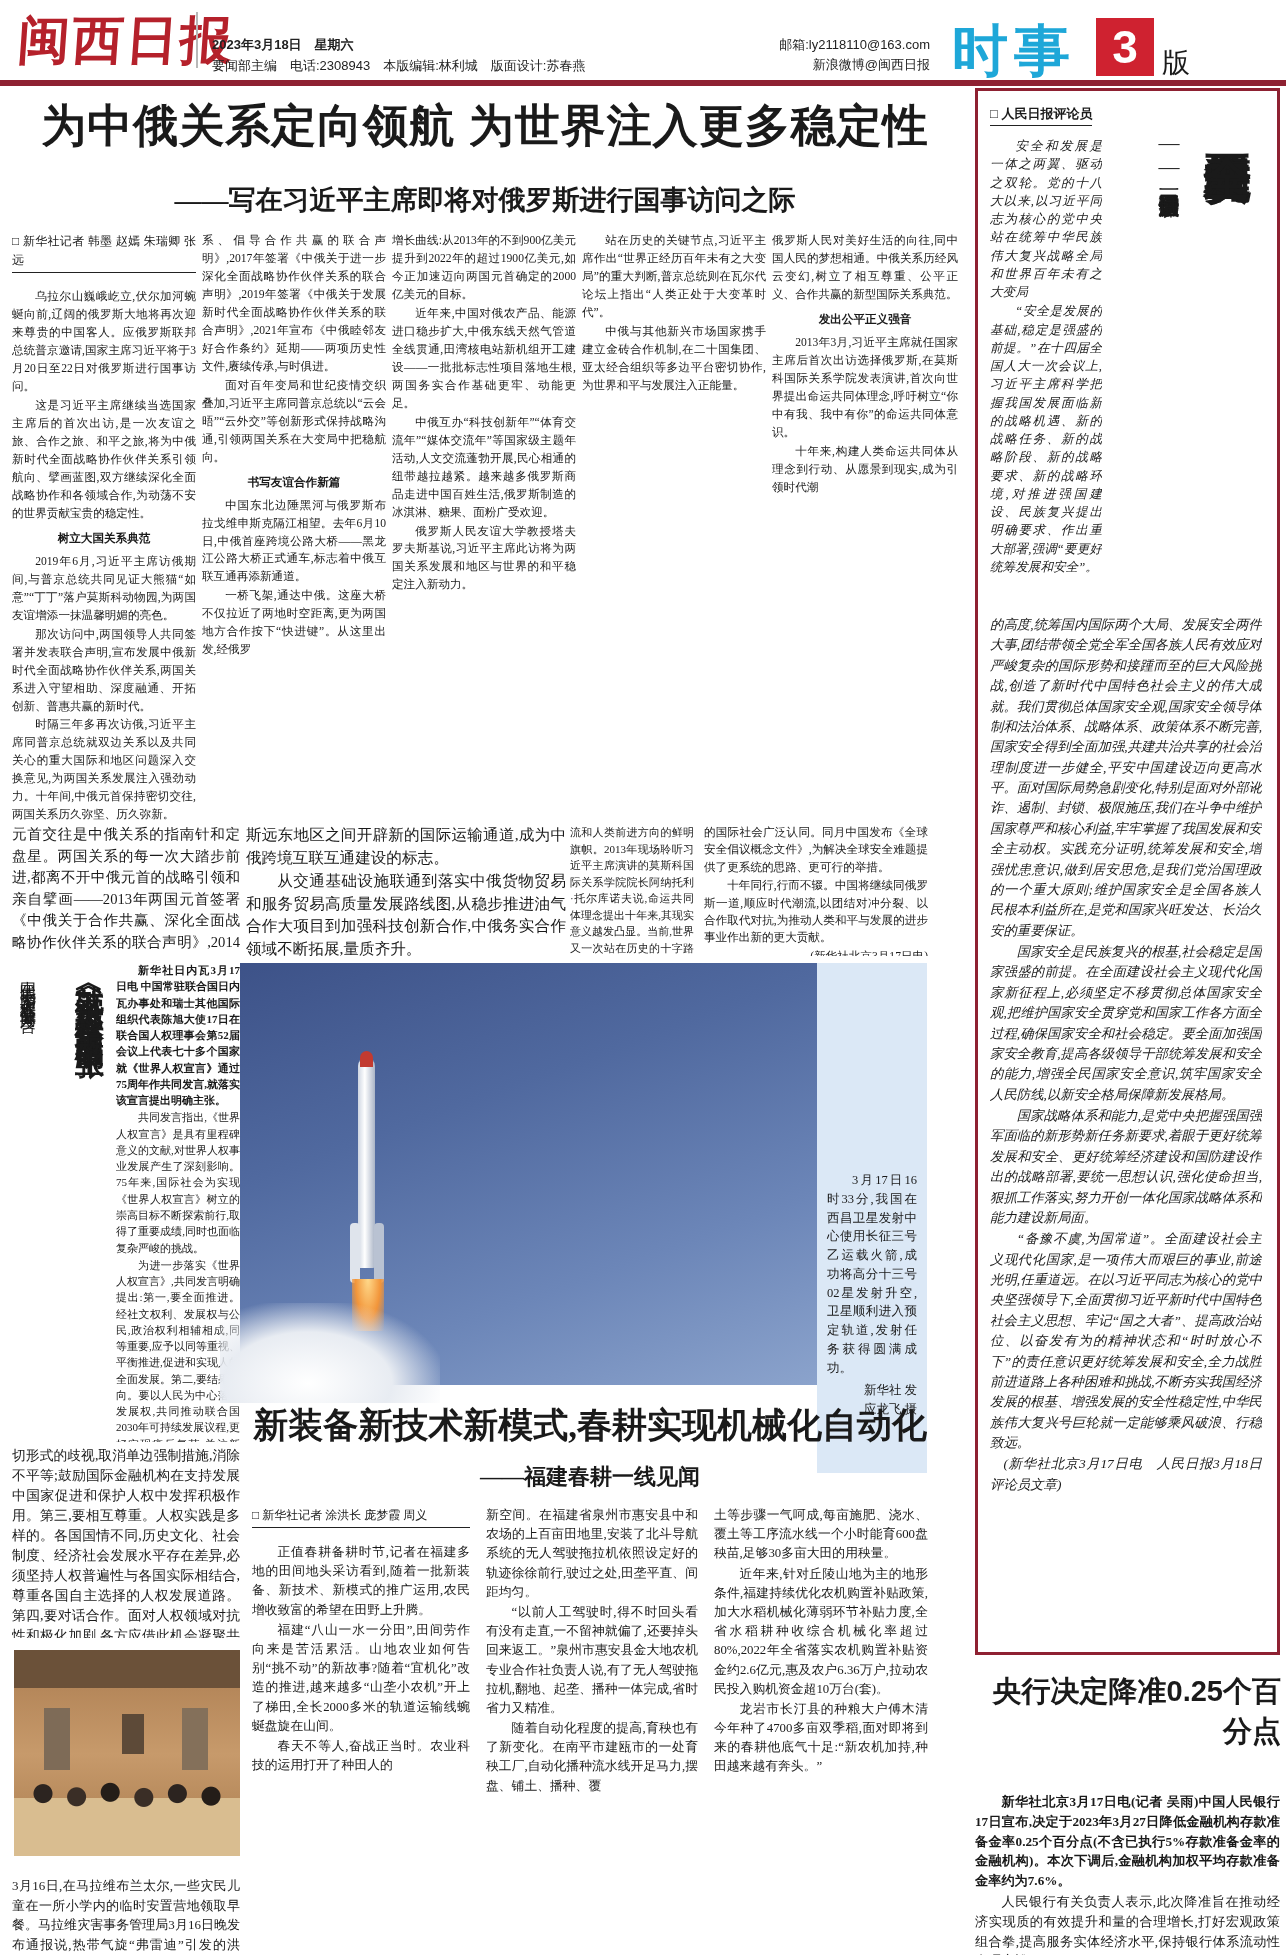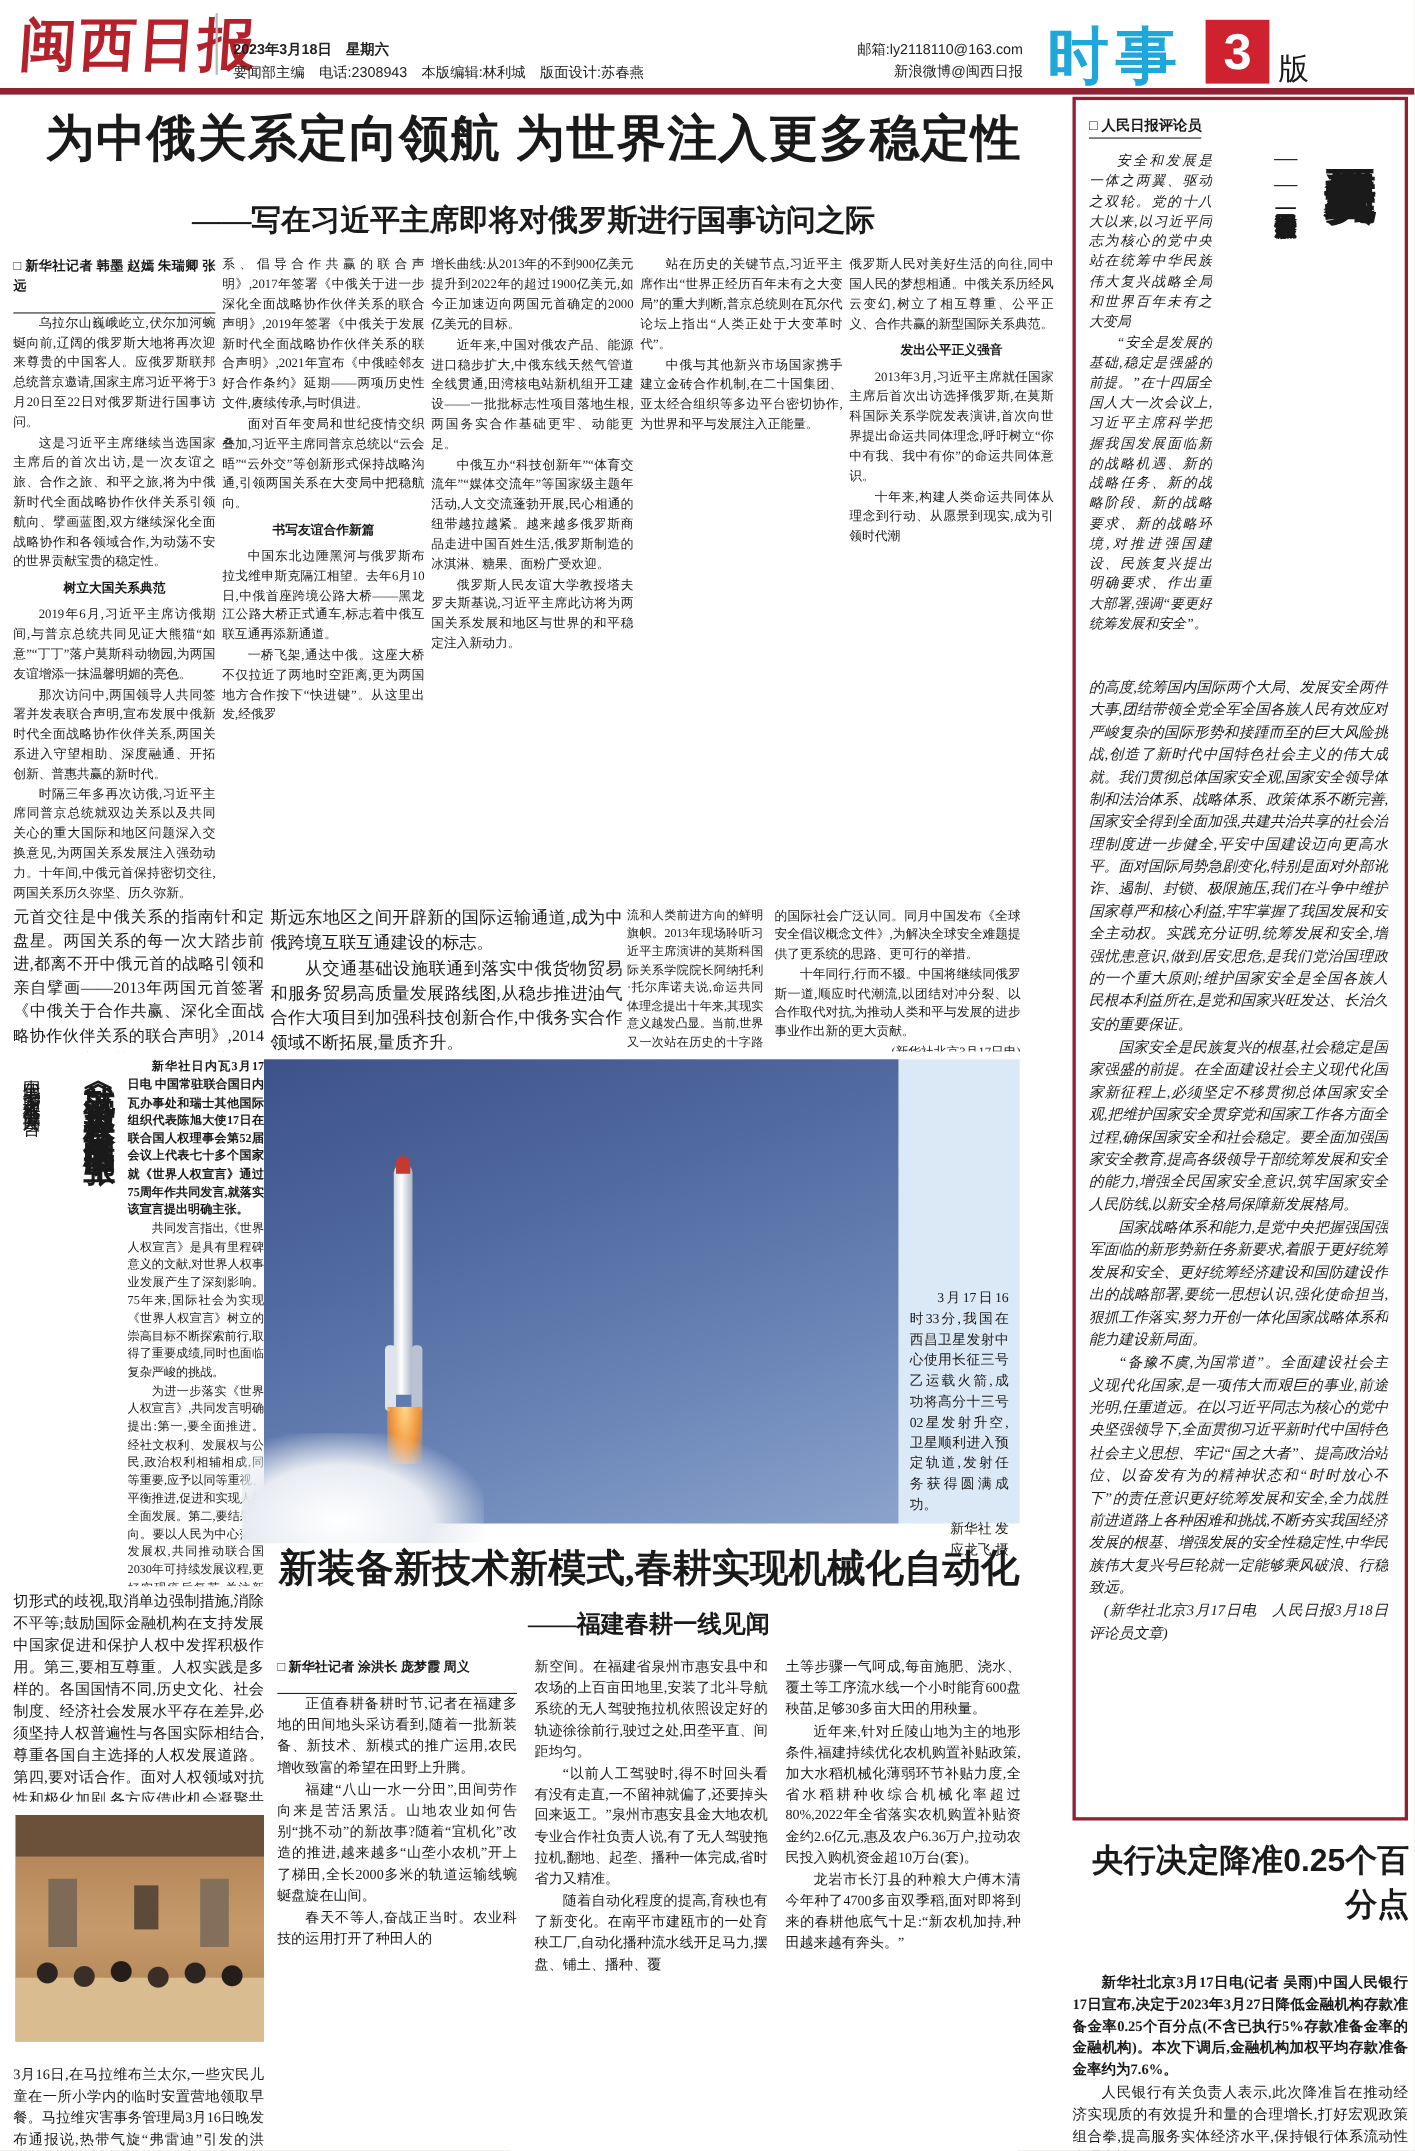--- a/index.html
+++ b/index.html
@@ -3,21 +3,21 @@
 <meta charset="utf-8">
 <style>
   html,body{margin:0;padding:0;background:#e8e8e4;}
   #page{position:relative;width:1286px;height:1955px;background:#ffffff;
         font-family:"Liberation Serif","DejaVu Serif",serif;color:#1a1a1a;overflow:hidden;}
   .abs{position:absolute;}
   .jt{text-align:justify;text-justify:inter-ideograph;}
   .jt p{margin:0 0 1px 0;text-indent:2em;}
   .vert{writing-mode:vertical-rl;text-orientation:upright;}
   .subhead{font-weight:bold;text-align:center;text-indent:0 !important;margin:6px 0 !important;font-family:"Liberation Sans","DejaVu Sans",sans-serif;}
-  .byline{font-size:12px;font-weight:bold;border-bottom:1px solid #222;padding-bottom:15px;margin-bottom:0;}
+  .byline{font-size:12px;font-weight:normal;border-bottom:1px solid #222;padding-bottom:3px;margin-bottom:15px;}
   .rule{background:#8e2132;}
   
   #logo{font-size:52px;font-weight:bold;color:#b5212b;font-family:"Liberation Serif",serif;
         letter-spacing:2px;transform:skewX(-4deg);}
   .mh-small{font-size:13px;color:#222;font-family:"Liberation Sans","DejaVu Sans",sans-serif;}
   #sec-name{font-size:56px;font-weight:bold;color:#1ea7d8;font-family:"Liberation Sans","DejaVu Sans",sans-serif;letter-spacing:6px;}
   #page-num{width:58px;height:58px;background:#cf2230;color:#fff;font-size:46px;font-weight:bold;
             text-align:center;line-height:58px;font-family:"Liberation Sans",sans-serif;}
   
   #commentary{border:3px solid #8e2132;background:#fff;}
@@ -129,21 +129,21 @@
 
   <div class="abs" id="rocket-photo" style="left:240px;top:963px;width:577px;height:422px;">
 
     <div class="abs" style="left:118px;top:95px;width:17px;height:210px;background:linear-gradient(90deg,#cfd6e2,#ffffff 40%,#aab4c6);border-radius:8px 8px 2px 2px;"></div>
     <div class="abs" style="left:120px;top:88px;width:13px;height:16px;background:#c23a30;border-radius:7px 7px 0 0;"></div>
     <div class="abs" style="left:110px;top:260px;width:10px;height:60px;background:#dfe4ec;border-radius:4px;"></div>
     <div class="abs" style="left:134px;top:260px;width:10px;height:60px;background:#b9c2d2;border-radius:4px;"></div>
     <div class="abs" style="left:112px;top:316px;width:32px;height:52px;background:radial-gradient(ellipse at top,#ffd98a,#f2953a 55%,rgba(242,149,58,0));"></div>
     <div class="abs" style="left:-20px;top:340px;width:220px;height:100px;background:radial-gradient(ellipse at 40% 80%,#ffffff 0%,#e8ecf2 45%,rgba(232,236,242,0) 75%);"></div>
   </div>
-  <div class="abs" style="left:817px;top:963px;width:110px;height:422px;background:#dbe8f6;">
+  <div class="abs" style="left:817px;top:963px;width:110px;height:510px;background:#dbe8f6;">
     <div class="abs caption jt" style="left:10px;top:208px;width:90px;">
       <span style="display:block;text-indent:2em;">3月17日16时33分,我国在西昌卫星发射中心使用长征三号乙运载火箭,成功将高分十三号02星发射升空,卫星顺利进入预定轨道,发射任务获得圆满成功。</span>
       <span style="display:block;text-align:right;margin-top:4px;">新华社 发</span>
       <span style="display:block;text-align:right;">应龙飞 摄</span>
     </div>
   </div>
 
   <div class="abs" style="left:250px;top:1402px;width:680px;text-align:center;font-size:35px;font-weight:bold;">新装备新技术新模式,春耕实现机械化自动化</div>
   <div class="abs" style="left:250px;top:1462px;width:680px;text-align:center;font-size:22px;font-weight:bold;">——福建春耕一线见闻</div>
 

